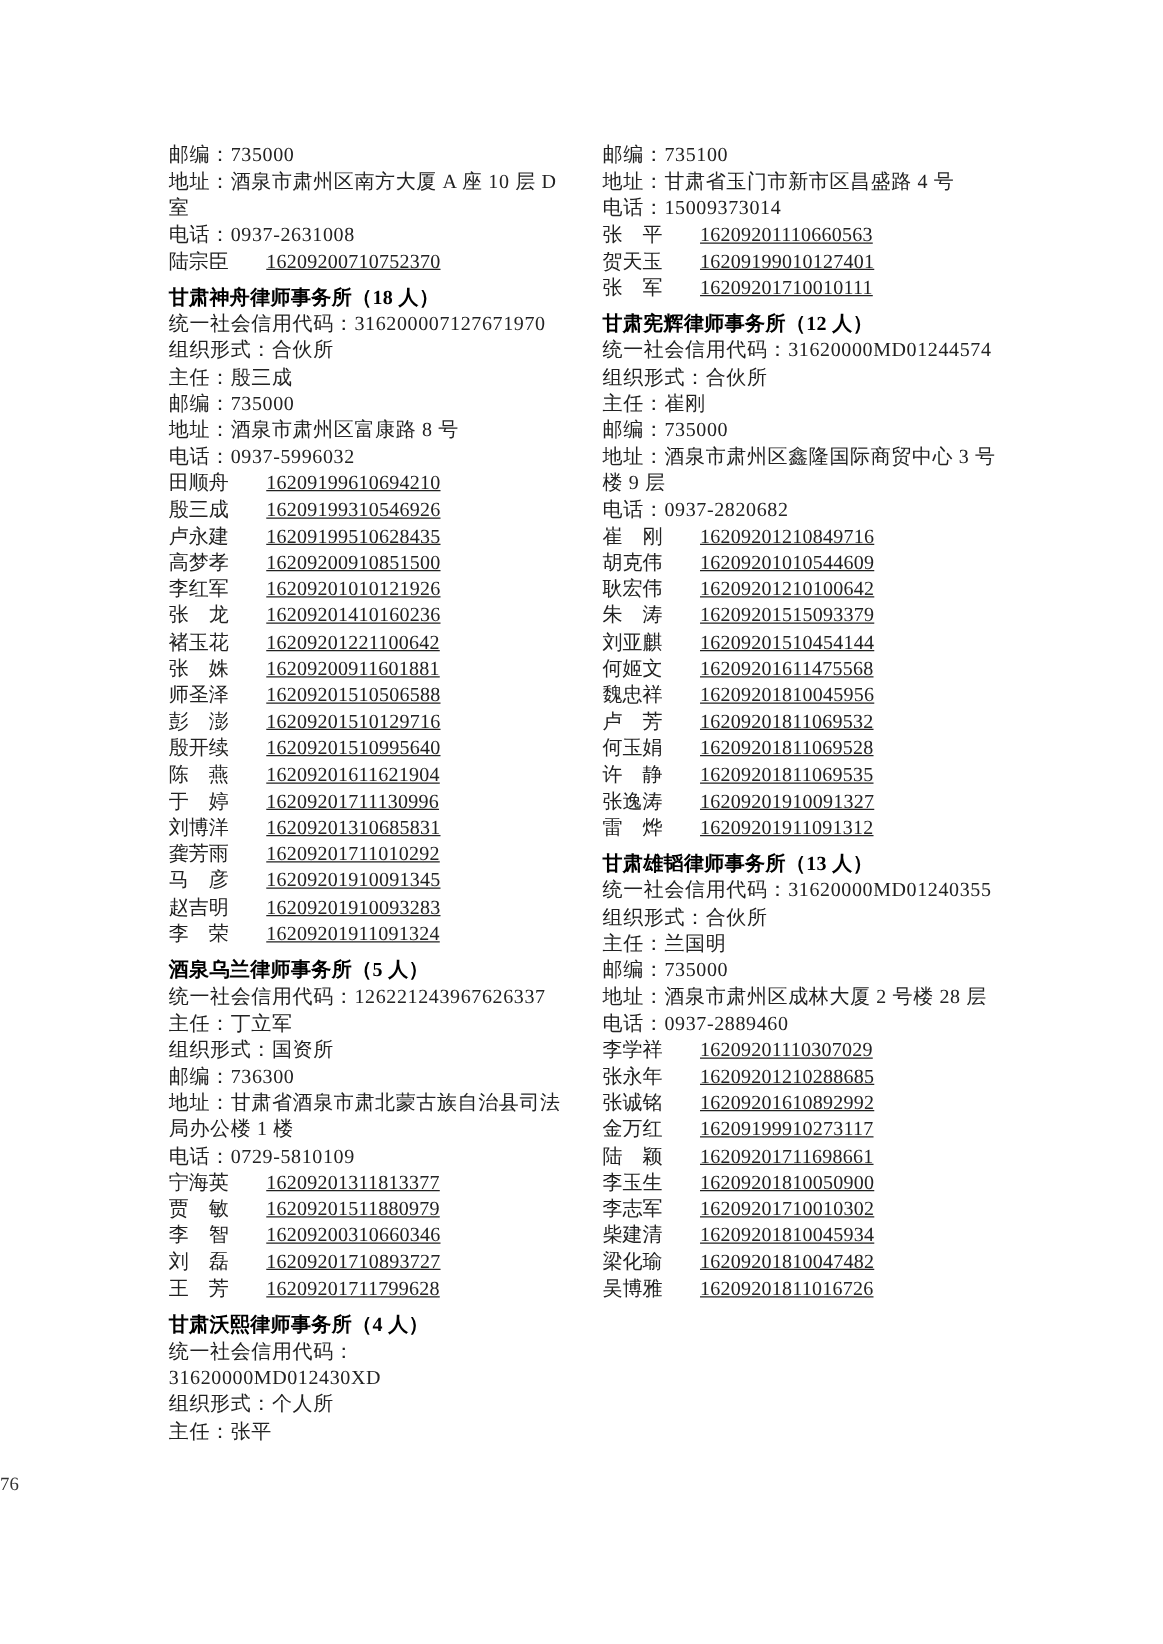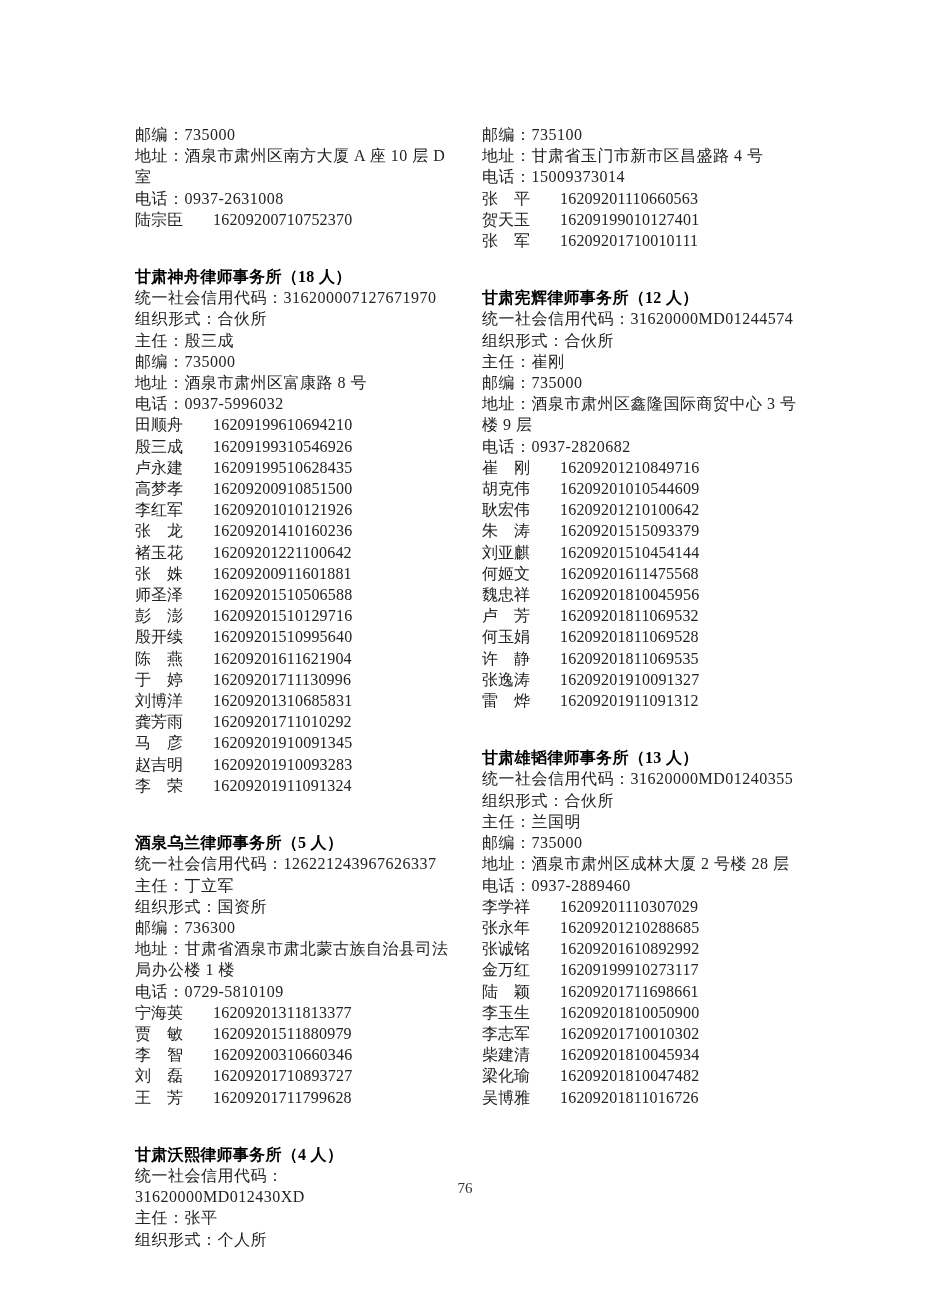--- a/index.html
+++ b/index.html
@@ -17,25 +17,25 @@
     font-size: 16px;
     line-height: 21.2px;
   }
   .page {
     position: absolute;
     inset: 0;
     background: #ffffff;
   }
   .column {
     position: absolute;
-    top: 124px;
+    top: 114px;
   }
   .column-left  { left: 135px; width: 318px; }
   .column-right { left: 482px; width: 320px; }
-  .firm-block + .firm-block { margin-top: 36px; }
+  .firm-block + .firm-block { margin-top: 8px; }
   .firm-title {
     font-weight: bold;
     color: #000000;
     letter-spacing: 0.3px;
   }
   .firm-field {
     letter-spacing: 0.5px;
   }
   .lawyer-row {
     display: flex;
@@ -43,27 +43,27 @@
   }
   .lawyer-name {
     display: inline-block;
     width: 48px;
     white-space: pre;
     flex: 0 0 auto;
   }
   .lawyer-license {
     margin-left: 30px;
     letter-spacing: 0.2px;
+    text-decoration: underline;
   }
   .page-number {
     position: absolute;
     top: 1178px;
     left: 0;
     width: 930px;
-    text-align: center;
     font-size: 15px;
     color: #333333;
   }
 </style>
 </head>
 <body>
 
 <div class="page">
   <div class="column column-left">
       <div class="firm-block">
@@ -181,22 +181,22 @@
           <span class="lawyer-license">16209201710893727</span>
         </div>
         <div class="lawyer-row">
           <span class="lawyer-name">王　芳</span>
           <span class="lawyer-license">16209201711799628</span>
         </div>
       </div>
       <div class="firm-block">
         <div class="firm-title">甘肃沃熙律师事务所（4 人）</div>
         <div class="firm-field">统一社会信用代码：31620000MD012430XD</div>
+        <div class="firm-field">组织形式：个人所</div>
         <div class="firm-field">主任：张平</div>
-        <div class="firm-field">组织形式：个人所</div>
       </div>
     </div>
   <div class="column column-right">
       <div class="firm-block">
         <div class="firm-field">邮编：735100</div>
         <div class="firm-field">地址：甘肃省玉门市新市区昌盛路 4 号</div>
         <div class="firm-field">电话：15009373014</div>
         <div class="lawyer-row">
           <span class="lawyer-name">张　平</span>
           <span class="lawyer-license">16209201110660563</span>

